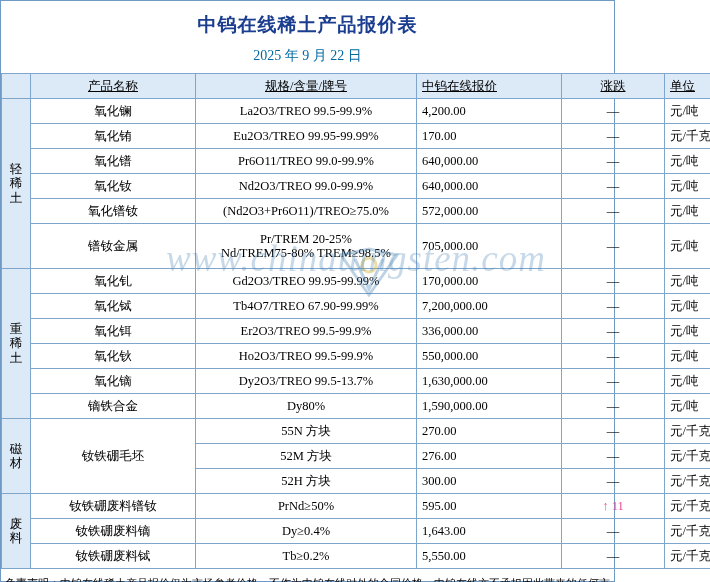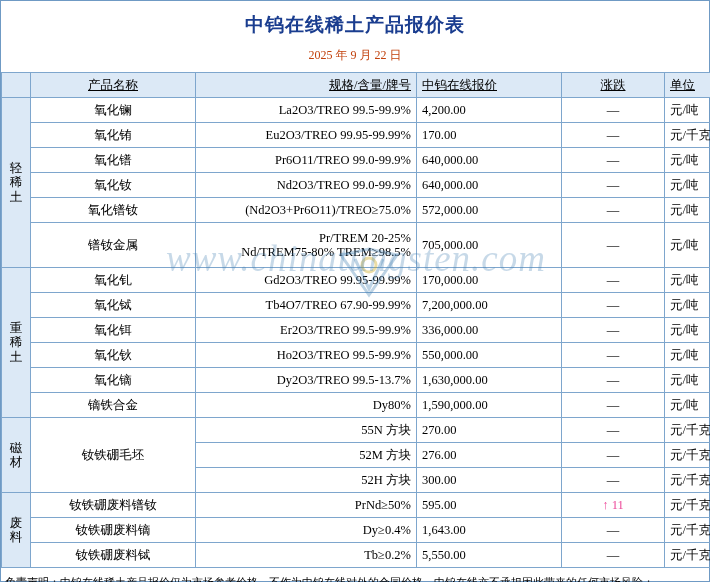--- a/index.html
+++ b/index.html
@@ -6,39 +6,39 @@
   body{
     width:710px;height:582px;
     background:#ffffff;
     font-family:"Liberation Serif", serif;
     color:#000;
     position:relative;
     overflow:hidden;
   }
   .sheet{
     position:relative;
-    width:710px;
+    width:615px;
     height:582px;
     box-sizing:border-box;
     border:1px solid #6f9ac4;
     background:#fff;
   }
   .title{
     text-align:center;
     font-size:19px;
     font-weight:bold;
     color:#1a3d8f;
     padding-top:11px;
     letter-spacing:1px;
     font-family:"Liberation Serif", serif;
   }
   .subtitle{
     text-align:center;
-    font-size:12px;
-    color:#c2410c;
+    font-size:14px;
+    color:#0369a1;
     padding-top:9px;
     padding-bottom:8px;
   }
   table{
     border-collapse:collapse;
     width:708px;
     table-layout:fixed;
     font-size:12.5px;
   }
   td,th{
@@ -59,21 +59,21 @@
   .cat{
     width:24px;
     text-align:center;
     background:#dce9f6;
     font-size:12.5px;
     line-height:1.15;
     padding:0 2px;
   }
   .cat span{display:block;}
   .name{width:154px;text-align:center;}
-  .spec{width:210px;text-align:right;}
+  .spec{width:210px;text-align:center;}
   .price{width:134px;text-align:left;margin-left:12px;}
   .chg{width:92px;text-align:center;margin-top:28px;}
   .unit{width:78px;text-align:left;}
   .spec2{line-height:1.15;padding:2px 5px;}
   .spec2 span{display:block;}
   .up{color:#ec4899;}
   .watermark{
     position:absolute;
     left:0;top:236px;
     width:710px;

